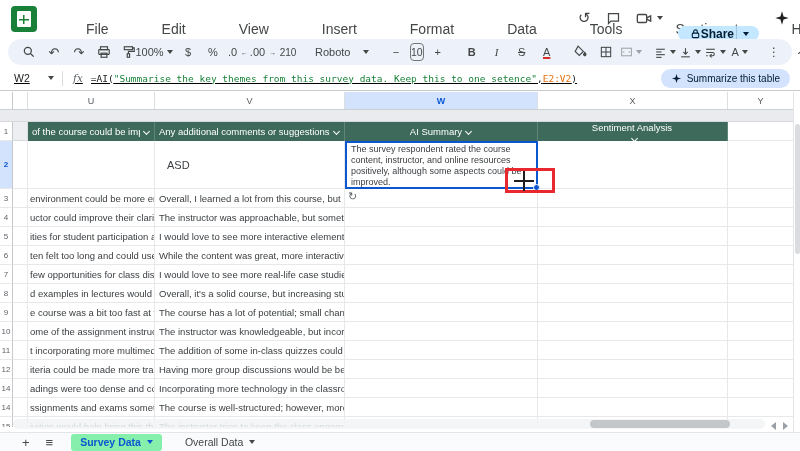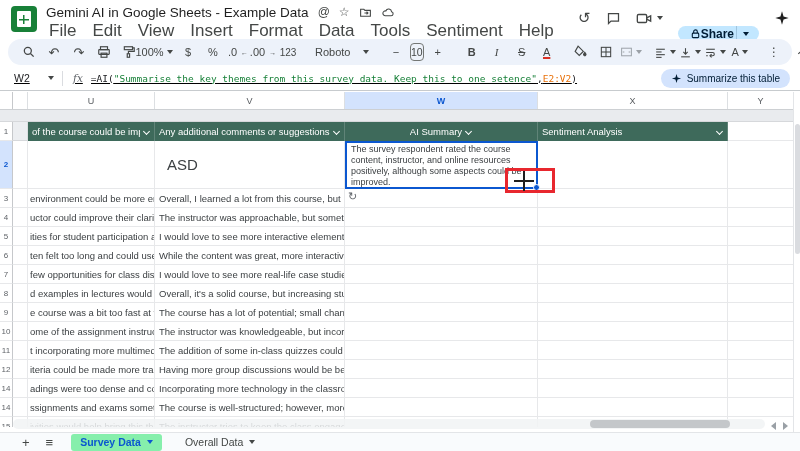--- a/index.html
+++ b/index.html
@@ -11,21 +11,21 @@
   .logo { position:absolute; left:11px; top:6px; width:26px; height:26px; background:#188038; border-radius:4px; }
   .logo .sheet { position:absolute; left:6px; top:5px; width:14px; height:16px; background:#fff; border-radius:1px; }
   .logo .cells { position:absolute; left:8px; top:9px; width:10px; height:9px;
     background:
       linear-gradient(#188038,#188038) 0 4px/10px 1.5px no-repeat,
       linear-gradient(#188038,#188038) 4.2px 0/1.5px 9px no-repeat; }
   .titleline { position:absolute; left:46px; top:3px; display:flex; align-items:center; gap:9px; height:18px; }
   .doc-title { font-size:13.5px; color:#1f1f1f; white-space:nowrap; }
   .tl-ic { font-size:12px; color:#444746; display:inline-flex; align-items:center; }
   .menubar { position:absolute; left:43px; top:21px; display:flex; gap:4px; }
-  .menu-item { font-size:17px; color:#444746; padding:0 6px; border-radius:8px; }
+  .menu-item { font-size:14px; color:#444746; padding:0 6px; border-radius:8px;margin-left:37px; }
   .tb-right { position:absolute; right:10px; top:5px; display:flex; align-items:center; gap:15px; height:26px; }
   .icon { display:inline-flex; align-items:center; justify-content:center; color:#444746; }
   .icon svg { display:block; }
   .share-pill { display:flex; align-items:center; height:15px; background:#c2e7ff; border-radius:13px; padding:0 4px 0 12px; gap:0;margin-top:31px; }
   .share-pill .lbl { font-size:12px; color:#001d35; font-weight:bold; }
   .share-sep { width:1px; height:16px; background:#9fc4de; margin-left:2px; }
   .caret { width:0; height:0; border-left:3.5px solid transparent; border-right:3.5px solid transparent; border-top:4px solid #444746; display:inline-block; }
   .caret.blue { border-top-color:#0b57d0; }
   .caret.dark { border-top-color:#001d35; }
 
@@ -61,26 +61,26 @@
   .colh.cx { width:190px; } .colh.cy { width:65px; border-right:none; }
   .colh.active { background:#d3e3fd; color:#0b57d0; font-weight:bold; }
 
   .grayband { position:absolute; left:0; top:18px; width:793px; height:12px; background:#e9ebee; border-bottom:1px solid #d6d8db; }
 
   .row1 { position:absolute; left:0; top:30px; width:793px; height:19px; display:flex; }
   .gh { background:#3e6a5b; color:#fff; font-size:9.5px; display:flex; align-items:center; justify-content:space-between; padding:0 5px 0 4px; border-right:1px solid rgba(255,255,255,0.18); overflow:hidden; white-space:nowrap; }
   .chev { width:5px; height:5px; border-right:1.4px solid #fff; border-bottom:1.4px solid #fff; transform:rotate(45deg); margin-left:4px; flex:0 0 auto; }
   .row1 .num, .row2 .num { width:13px; font-size:8px; color:#5f6368; display:flex; align-items:center; justify-content:center; border-right:1px solid #c6c8cb; border-bottom:1px solid #e7e8ea; background:#fff; }
   .row1 .sliv { width:15px; background:#eceef1; border-right:1px solid #dcdfe2; border-bottom:1px solid #d6d8db; }
-  .gu { width:127px; } .gv { width:190px; } .gw { width:193px;justify-content:center; } .gx { width:190px; }
+  .gu { width:127px; } .gv { width:190px; } .gw { width:193px;justify-content:center; } .gx { width:190px;flex-direction:column; }
   .gy { width:65px; background:#fff; border-right:none; border-bottom:1px solid #e7e8ea; }
 
   .row2 { position:absolute; left:0; top:49px; width:793px; height:48px; display:flex; }
   .row2 .num { background:#d3e3fd; color:#0b57d0; font-weight:bold; border-bottom:1px solid #e7e8ea; }
-  .d { border-right:1px solid #e7e8ea; border-bottom:1px solid #e7e8ea; background:#fff; overflow:hidden; white-space:nowrap; font-size:15px; color:#3c4043; display:flex; align-items:center; }
+  .d { border-right:1px solid #e7e8ea; border-bottom:1px solid #e7e8ea; background:#fff; overflow:hidden; white-space:nowrap; font-size:11px; color:#3c4043; display:flex; align-items:center; }
   .row2 .sliv { width:15px; border-right:1px solid #e7e8ea; border-bottom:1px solid #e7e8ea; }
   .du { width:127px; padding-left:2px; } .dv { width:190px; padding-left:12px; }
   .dw { width:193px; } .dx { width:190px; } .dy { width:65px; border-right:none; }
 
   .rows { position:absolute; left:0; top:97px; width:793px; height:238px; overflow:hidden; }
   .r { display:flex; height:19px; }
   .r .num { width:13px; font-size:8px; color:#5f6368; display:flex; align-items:center; justify-content:center; border-right:1px solid #c6c8cb; border-bottom:1px solid #e7e8ea; background:#fff; }
   .r .sliv { width:15px; border-right:1px solid #e7e8ea; border-bottom:1px solid #e7e8ea; }
   .r .c { border-right:1px solid #e7e8ea; border-bottom:1px solid #e7e8ea; overflow:hidden; white-space:nowrap; font-size:9.5px; color:#3c4043; display:flex; align-items:center; background:#fff; }
   .r .u { width:127px; padding-left:2px; } .r .v { width:190px; padding-left:4px; }
@@ -113,36 +113,20 @@
 </head>
 <body>
 
 <div id="app">
 
   <div class="titlebar">
     <div class="logo">
         <div class="sheet"></div>
         <div class="cells"></div>
       </div>
-    <div class="titleline">
-      <span class="doc-title">Gemini AI in Google Sheets - Example Data</span>
-      <span class="tl-ic">@</span>
-      <span class="tl-ic">☆</span>
-      <span class="icon">
-        <svg width="13" height="13" viewBox="0 0 24 24" fill="none" stroke="#444746" stroke-width="2">
-            <path d="M3 6 h6 l2 2 h10 v11 h-18 z"></path>
-            <path d="M10 13 h6 M14 10.5 l2.5 2.5 -2.5 2.5"></path>
-          </svg>
-      </span>
-      <span class="icon">
-        <svg width="14" height="13" viewBox="0 0 24 24" fill="none" stroke="#444746" stroke-width="2">
-            <path d="M7 18 a4.5 4.5 0 1 1 1 -8.9 a5.5 5.5 0 0 1 10.6 1.6 a3.7 3.7 0 0 1 -0.9 7.3 z"></path>
-          </svg>
-      </span>
-    </div>
     <div class="menubar">
       <span class="menu-item">File</span>
       <span class="menu-item">Edit</span>
       <span class="menu-item">View</span>
       <span class="menu-item">Insert</span>
       <span class="menu-item">Format</span>
       <span class="menu-item">Data</span>
       <span class="menu-item">Tools</span>
       <span class="menu-item">Sentiment</span>
       <span class="menu-item">Help</span>
@@ -205,21 +189,21 @@
     </span>
     <span class="tb">
         <span>100%</span>
         <span class="caret"></span>
       </span>
     <span class="sep"></span>
     <span class="tb">$</span>
     <span class="tb">%</span>
     <span class="tb dec">.0</span>
     <span class="tb inc">.00</span>
-    <span class="tb" style="font-size:10px;">123</span>
+    <span class="tb" style="font-size:10px;">210</span>
     <span class="sep"></span>
     <span class="tb" style="min-width:62px;justify-content:space-between;padding:0 4px;">
         <span>Roboto</span>
         <span class="caret"></span>
       </span>
     <span class="sep"></span>
     <span class="tb">−</span>
     <span class="fontsize-box">10</span>
     <span class="tb">+</span>
     <span class="sep"></span>

